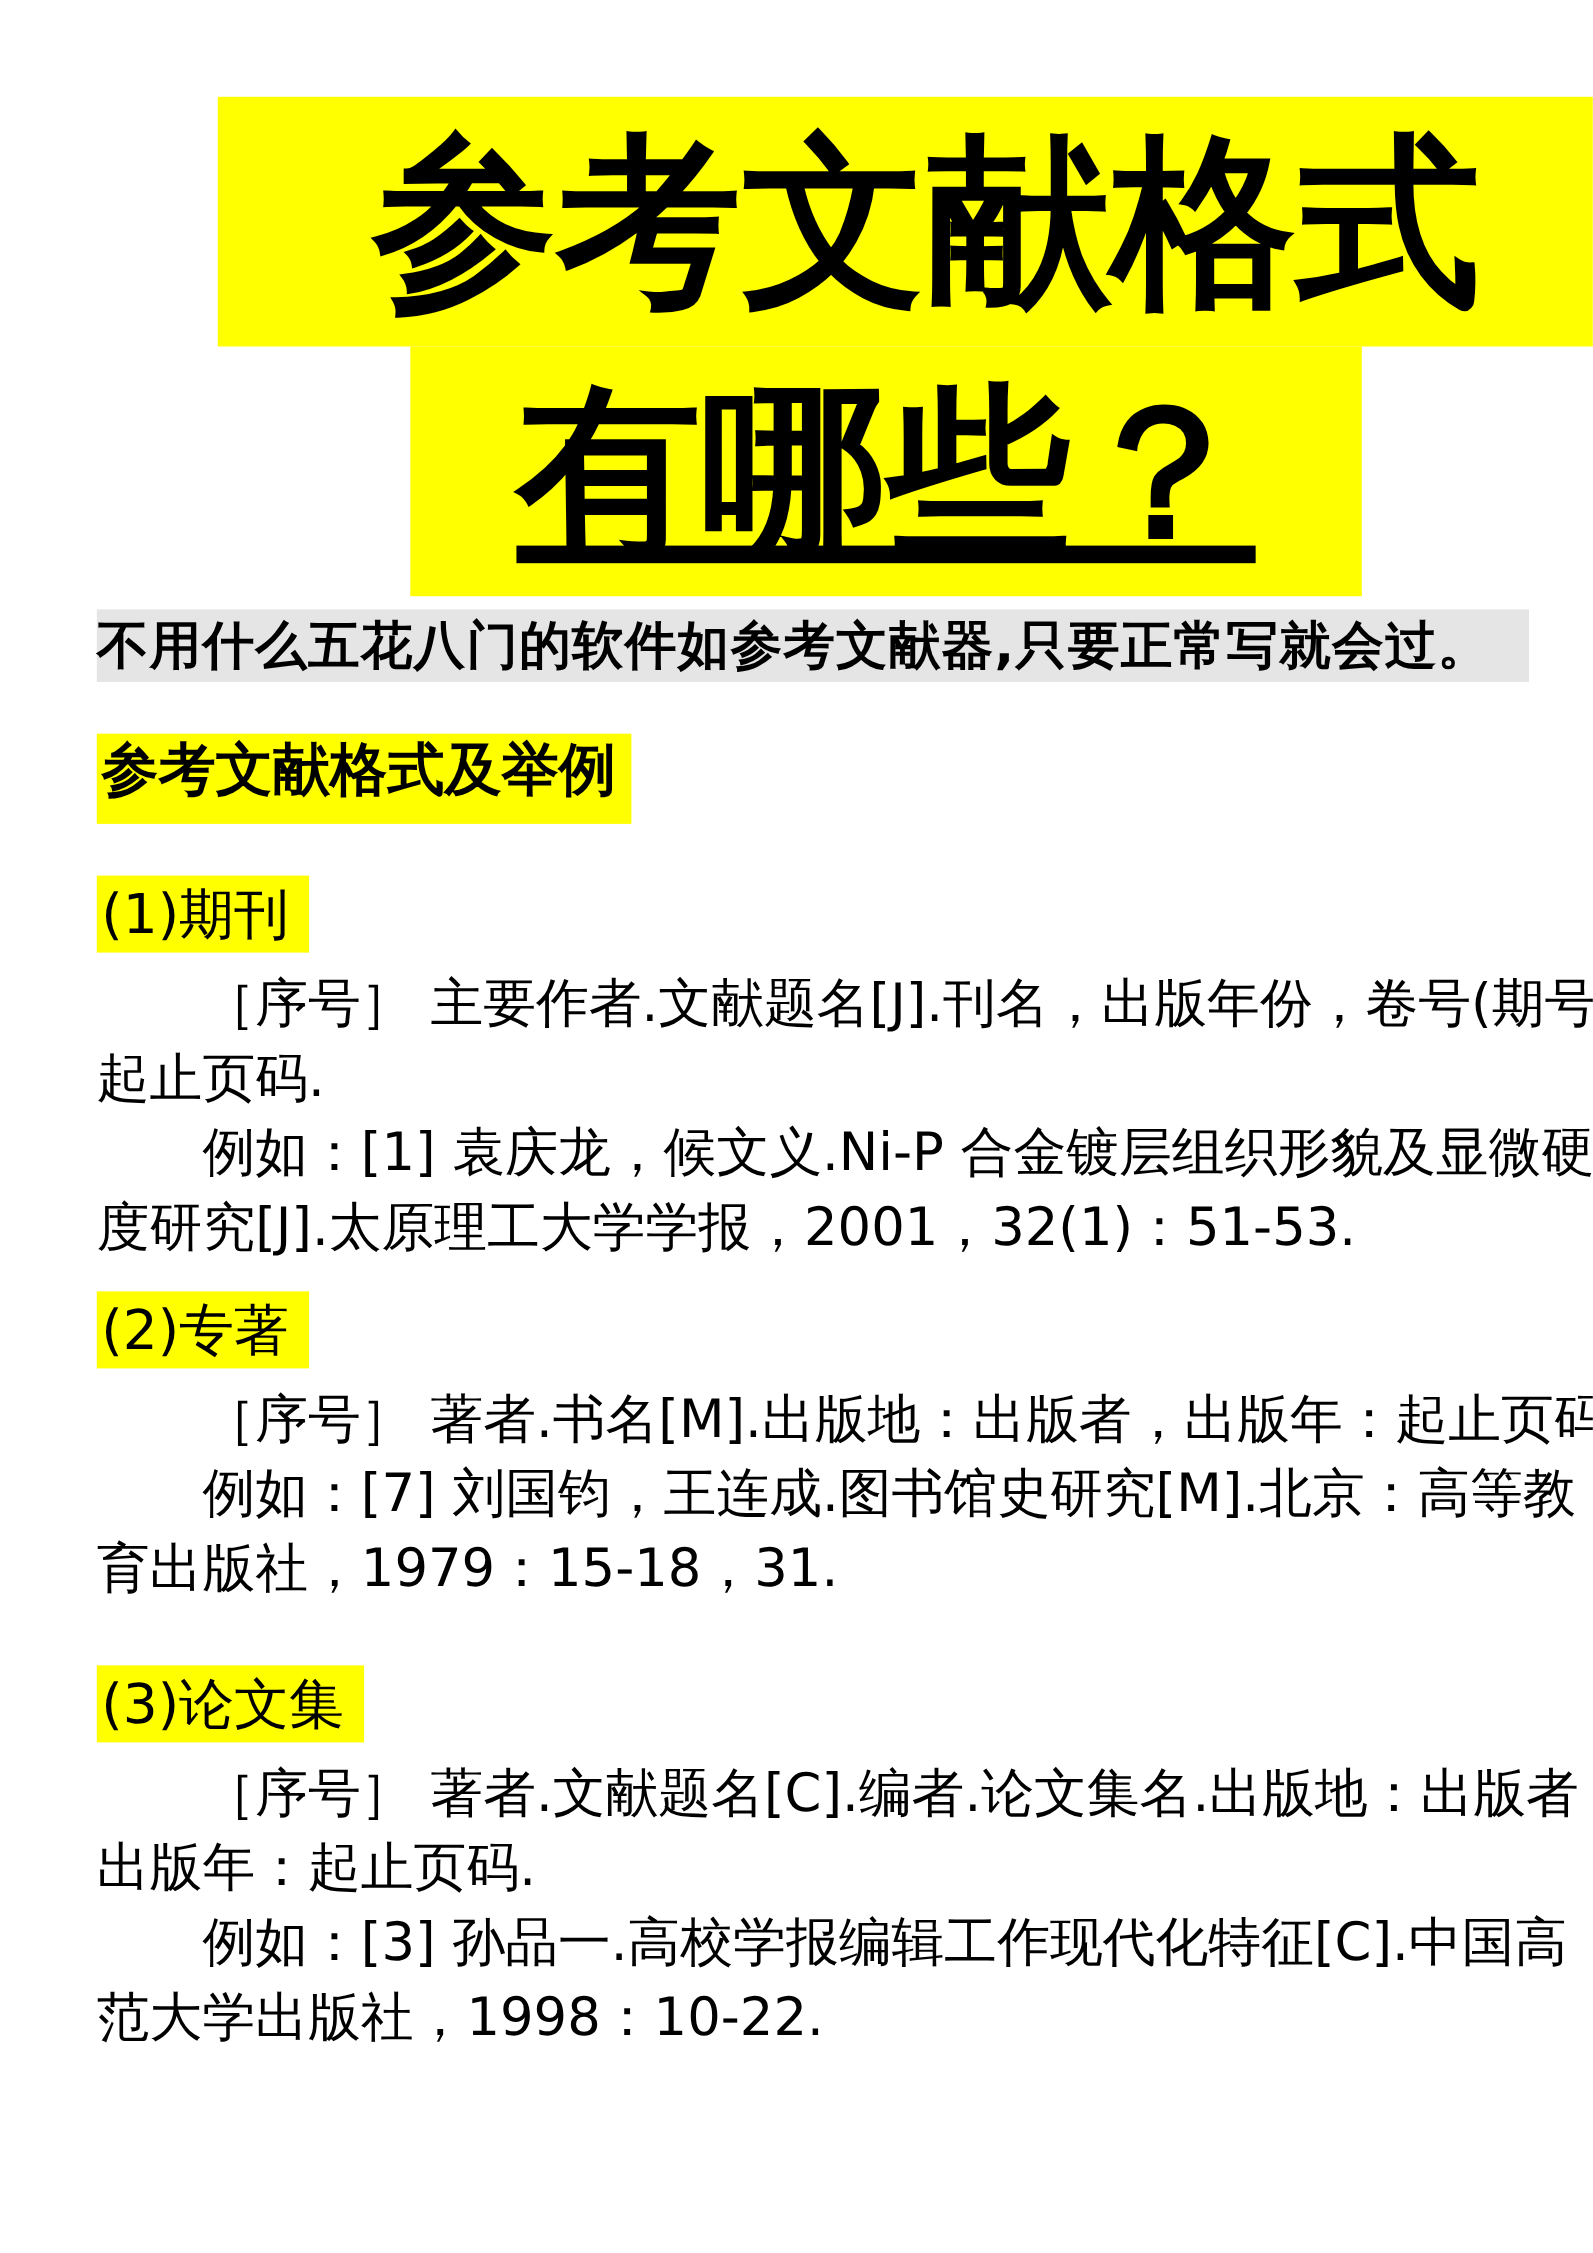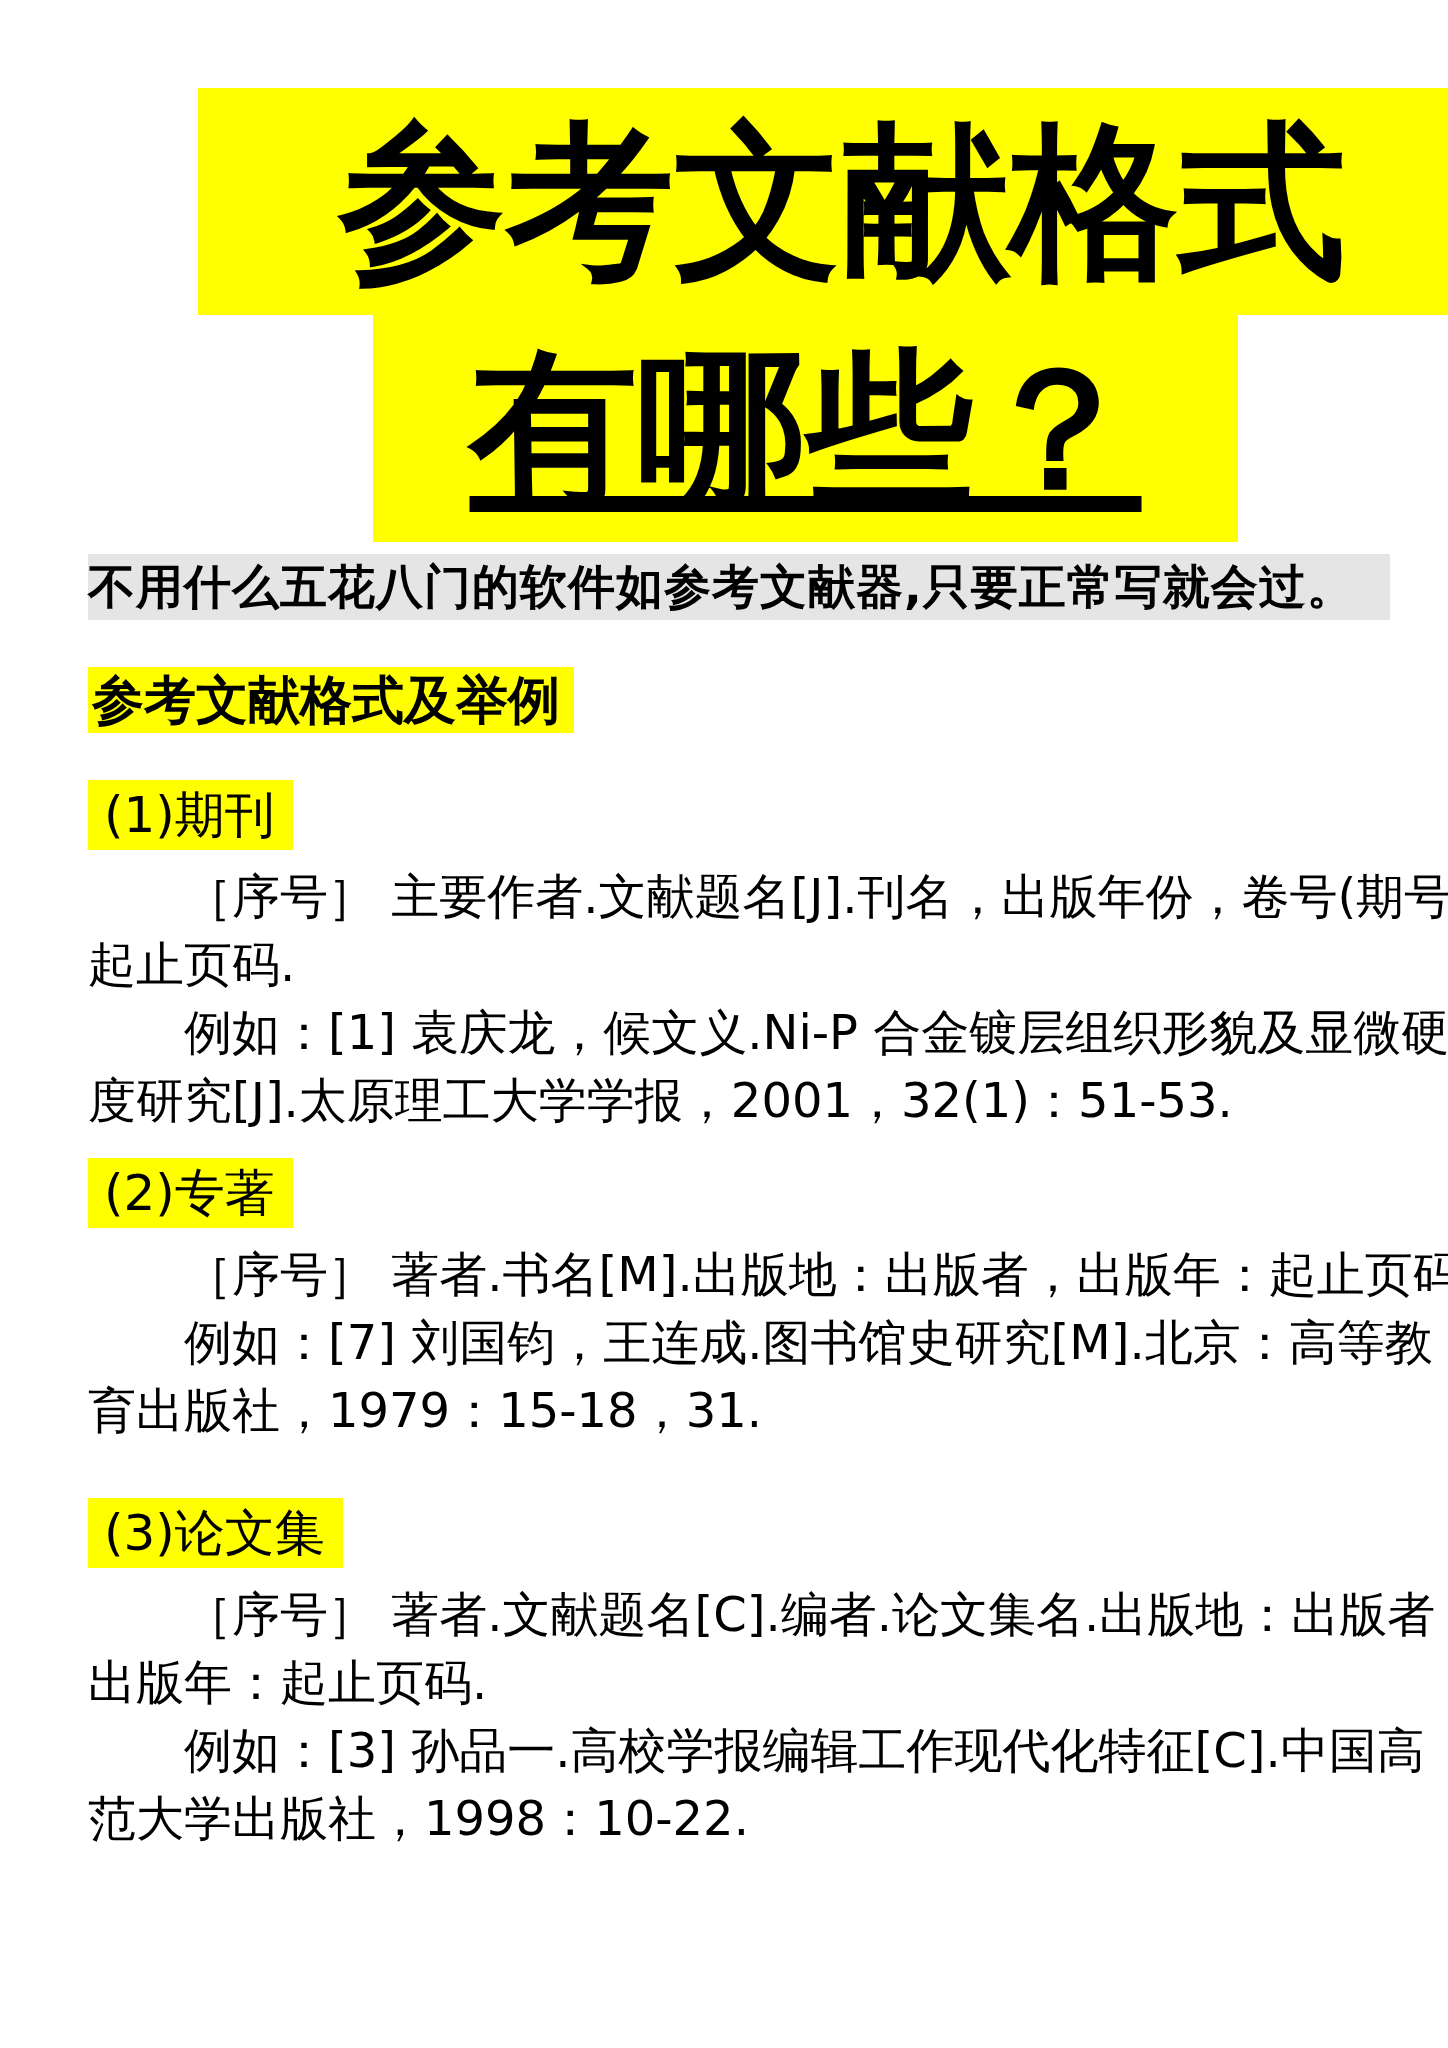--- a/index.html
+++ b/index.html
@@ -22,27 +22,27 @@
     margin:12px 0 0 88px; width:1302px; height:66px;
     background:#e5e5e5;
     display:flex; align-items:center;
     font-size:47px; font-weight:700; letter-spacing:1px;
     white-space:nowrap;
   }
 
   .sec-header {
     margin:47px 0 0 88px; width:fit-content;
     background:#FFFF00;
-    height:66px; line-height:66px; padding:0 14px 0 4px;
+    height:66px; line-height:66px; padding:0 14px 16px 4px;
     font-size:52px; font-weight:700; white-space:nowrap;
   }
 
   .sec-label {
     width:fit-content; background:#FFFF00;
-    height:70px; line-height:70px; padding:0 18px 0 16px;
+    height:70px; line-height:70px; padding:0 18px 0 4px;
     font-size:50px; font-weight:500;
     margin-left:88px; white-space:nowrap;
   }
   #sec1-label { margin-top:47px; }
   #sec2-label { margin-top:24px; }
   #sec3-label { margin-top:54px; }
 
   .lines {
     margin:12px 0 0 88px; width:1302px;
     font-size:48px; line-height:68px; font-weight:400;

